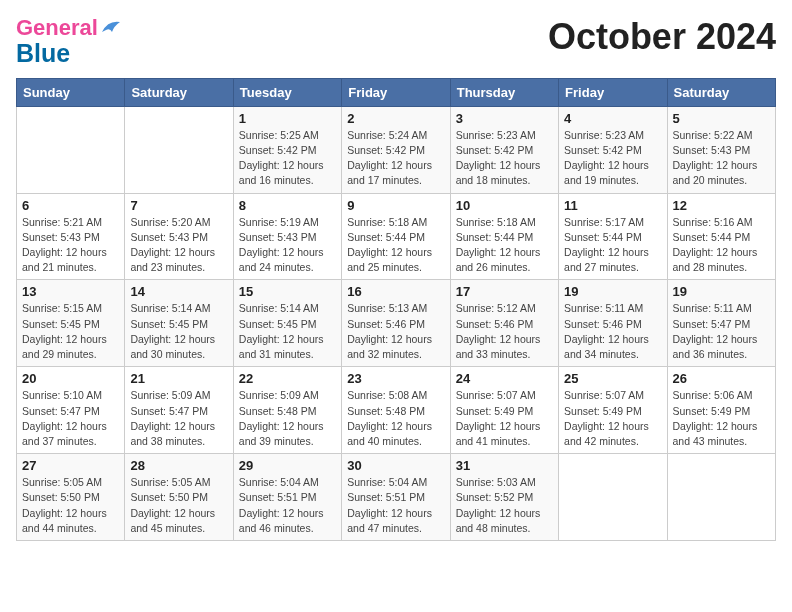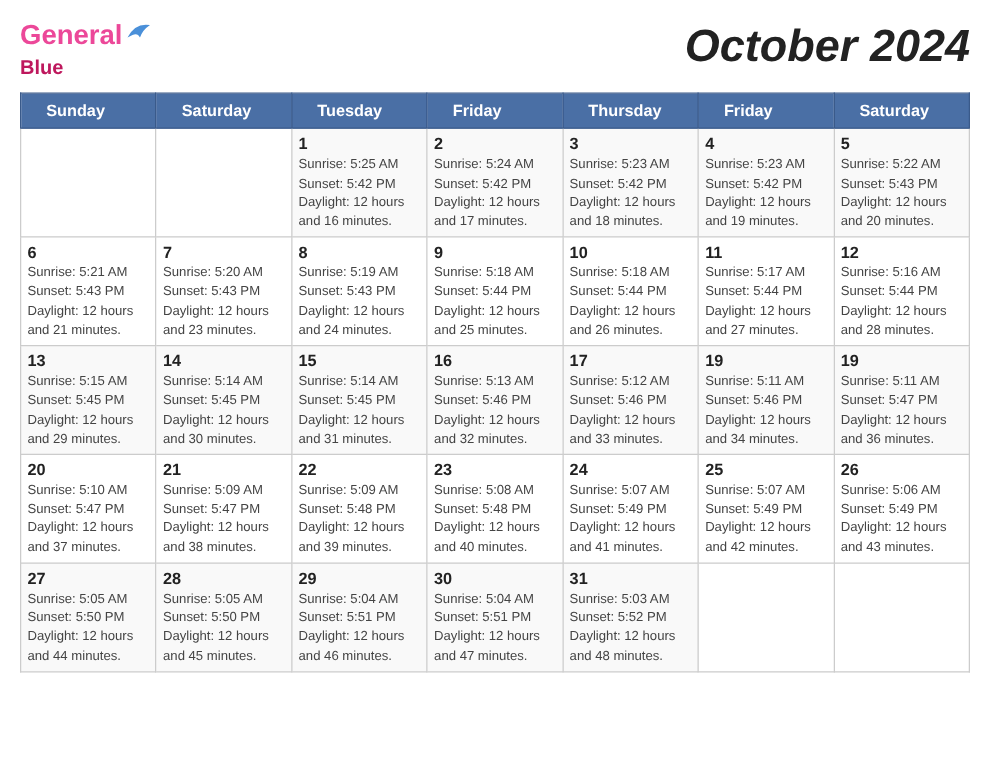--- a/index.html
+++ b/index.html
@@ -14,40 +14,40 @@
       display: flex;
       justify-content: space-between;
       align-items: flex-start;
       margin-bottom: 10px;
     }
     .logo {
       display: flex;
       flex-direction: column;
       align-items: flex-start;
     }
-    .title-block { text-align: right; font-style: italic; }
+    .title-block { text-align: right; }
     .month-title {
       font-size: 36px;
       font-weight: bold;
       color: #222;
     }
     .location {
       font-size: 16px;
       color: #444;
     }
     .calendar {
       width: 100%;
       border-collapse: collapse;
       font-size: 11px;
     }
     .calendar thead tr th {
       background: #4a6fa5;
       color: #fff;
       text-align: left;
-      padding: 6px 20px;
+      padding: 6px 6px;
       font-size: 13px;
       font-weight: bold;
       border: 1px solid #3a5a8a;
     }
     .calendar tbody tr td {
       border: 1px solid #ccc;
       vertical-align: top;
       padding: 4px 5px;
       width: 108px;
       min-height: 80px;
@@ -70,21 +70,21 @@
     .empty { background: #fff !important; }
   </style>
 </head>
 <body>
 
 <div class="header">
   <div class="logo">
     <div style="display:flex;align-items:center;">
       <div style="font-size:22px;font-weight:bold;line-height:1.1;color:#2c4770;">
         <span style="color:#ec4899;">General</span><br>
-        <span style="color:#be185d;font-size:16px;">Blue</span>
+        <span style="color:#0369a1;font-size:25px;">Blue</span>
       </div>
       <svg width="22" height="20" viewBox="0 0 22 20" style="margin-left:2px;margin-top:-28px;">
         <path d="M2 14 Q8 2 20 4 Q14 8 12 14 Q10 10 6 12 Z" fill="#4a90d9"></path>
       </svg>
     </div>
   </div>
   <div class="title-block">
     <div class="month-title">October 2024</div>
   </div>
 </div>

